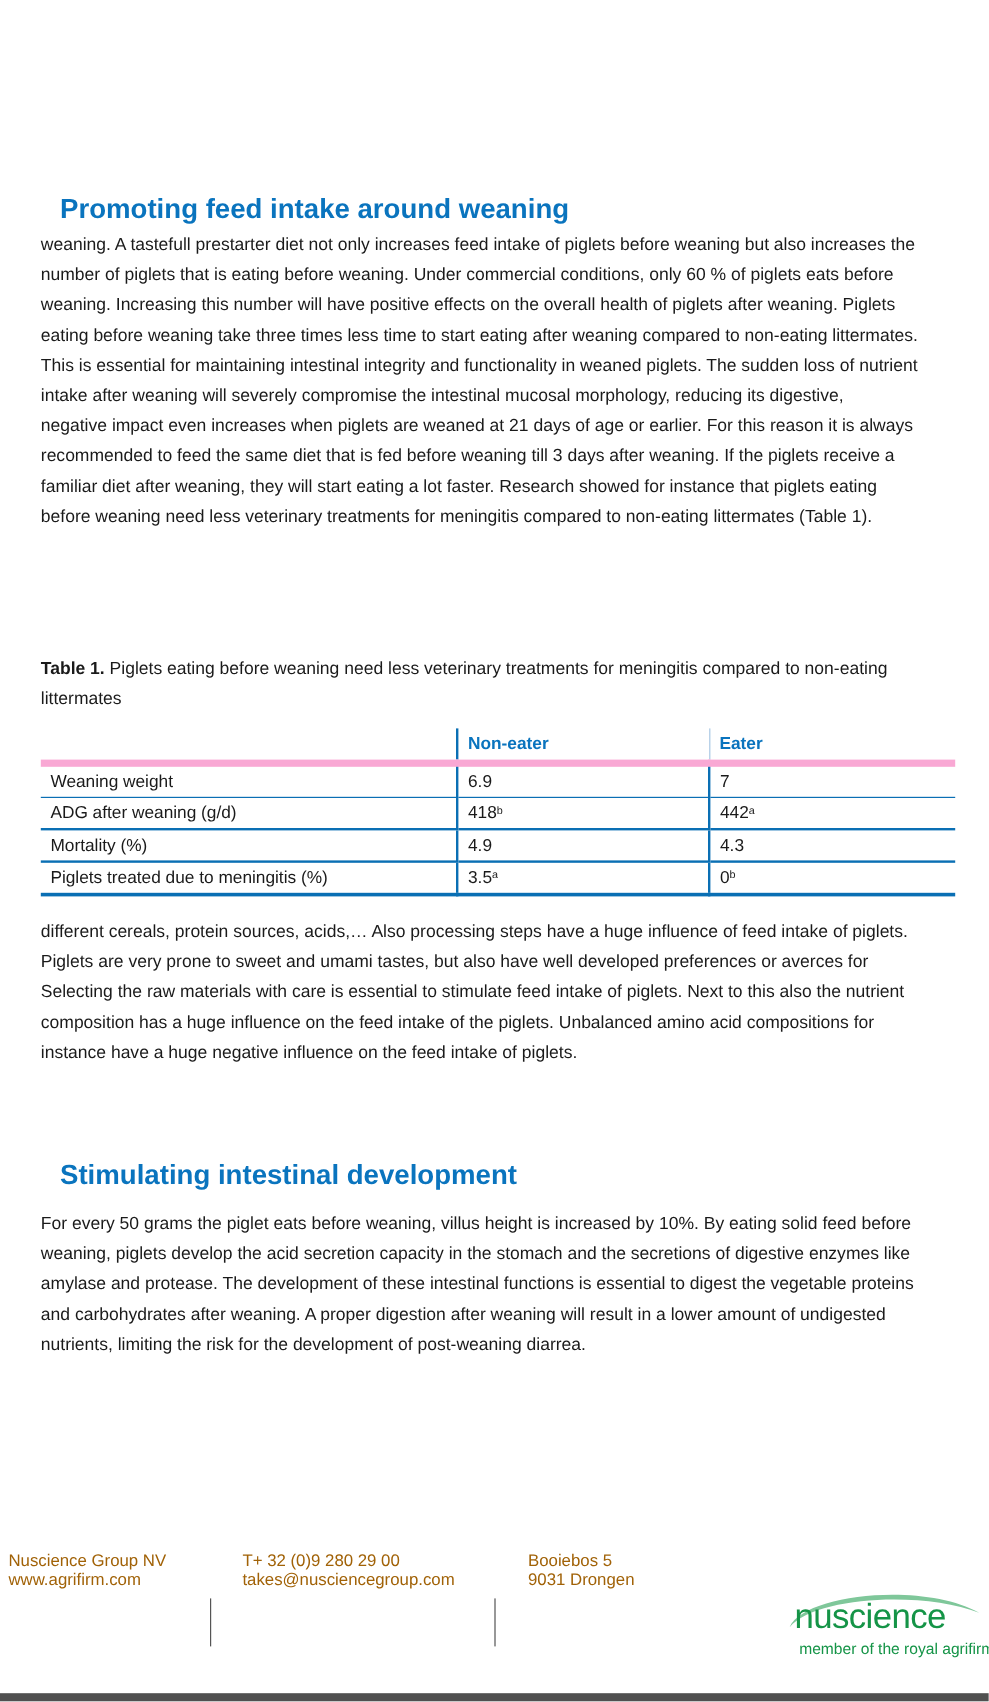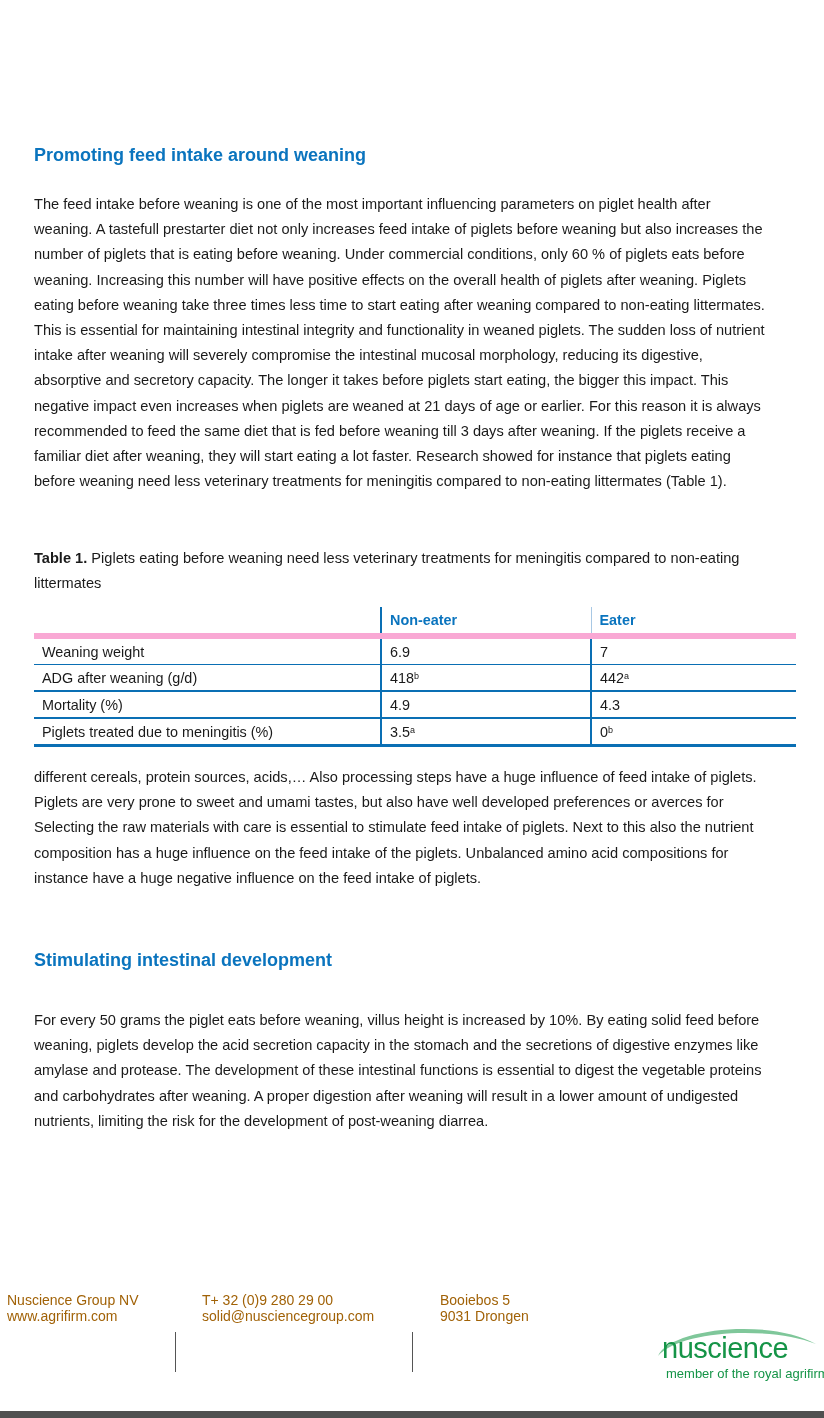--- a/index.html
+++ b/index.html
@@ -1,18 +1,18 @@
 <!DOCTYPE html>
 <html><head>
   <meta charset="utf-8">
   <style>
     html, body { margin:0; padding:0; }
     body { width:824px; height:1418px; background:#ffffff; position:relative; overflow:hidden;
       font-family:"Liberation Sans", sans-serif; color:#1a1a1a; }
-    .h2 { position:absolute; left:34px; font-size:18px; font-weight:bold; color:#0a74be; margin:0; }
+    .h2 { position:absolute; left:34px; font-size:23px; font-weight:bold; color:#0a74be; margin:16px; }
     .para { position:absolute; left:34px; width:770px; font-size:14.6px; line-height:25.2px; margin:0; }
     .para span { display:block; white-space:nowrap; }
     .caption { position:absolute; left:34px; top:546px; width:770px; font-size:14.6px; line-height:25px; }
     .caption b { font-weight:bold; }
     table.t1 { position:absolute; left:34px; top:607px; width:762px; border-collapse:collapse; font-size:14.4px; }
     table.t1 td, table.t1 th { padding:0 8px; height:25px; text-align:left; vertical-align:middle; }
     table.t1 th { font-weight:bold; color:#0a74be; height:26px; }
     table.t1 th.c0 { border-right:2px solid #0a6fb4; }
     table.t1 th.c1 { border-right:1px solid #a8c8e4; }
     table.t1 thead tr { border-bottom:6px solid #f9a8d4; }
@@ -28,28 +28,26 @@
     .logo { position:absolute; left:650px; top:1322px; width:170px; height:60px; }
     .logo-word { position:absolute; left:12px; top:10px; font-size:29px; font-weight:normal; color:#159447; letter-spacing:-0.5px;text-align:right; }
     .logo-sub { position:absolute; left:16px; top:44px; font-size:13px; color:#159447; white-space:nowrap; }
   </style>
 </head>
 <body>
 
 <h2 class="h2" style="top:145px;">Promoting feed intake around weaning</h2>
 
 <div class="para" style="top:192px;">
-  <span>The feed intake before weaning is one of the most important influencing parameters on piglet health after</span>
   <span>weaning. A tastefull prestarter diet not only increases feed intake of piglets before weaning but also increases the</span>
   <span>number of piglets that is eating before weaning. Under commercial conditions, only 60 % of piglets eats before</span>
   <span>weaning. Increasing this number will have positive effects on the overall health of piglets after weaning.  Piglets</span>
   <span>eating before weaning take three times less time to start eating after weaning compared to non-eating littermates.</span>
   <span>This is essential for maintaining intestinal integrity and functionality in weaned piglets. The sudden loss of nutrient</span>
   <span>intake after weaning will severely compromise the intestinal mucosal morphology, reducing its digestive,</span>
-  <span>absorptive and secretory capacity. The longer it takes before piglets start eating, the bigger this impact. This</span>
   <span>negative impact even increases when piglets are weaned at 21 days of age or earlier. For this reason it is always</span>
   <span>recommended to feed the same diet that is fed before weaning till 3 days after weaning. If the piglets receive a</span>
   <span>familiar diet after weaning, they will start eating a lot faster. Research showed for instance that piglets eating</span>
   <span>before weaning need less veterinary treatments for meningitis compared to non-eating littermates (Table 1).</span>
 </div>
 
 <div class="caption">
   <b>Table 1.</b><span> Piglets eating before weaning need less veterinary treatments for meningitis compared to non-eating</span><br>
   <span>littermates</span>
 </div>
@@ -104,21 +102,21 @@
   <span>nutrients, limiting the risk for the development of post-weaning diarrea.</span>
 </div>
 
 <div class="footer" style="left:7px;">
   <div>Nuscience Group NV</div>
   <div>www.agrifirm.com</div>
 </div>
 <div class="fsep" style="left:175px;"></div>
 <div class="footer" style="left:202px;">
   <div>T+ 32 (0)9 280 29 00</div>
-  <div>solid@nusciencegroup.com</div>
+  <div>takes@nusciencegroup.com</div>
 </div>
 <div class="fsep" style="left:412px;"></div>
 <div class="footer" style="left:440px;">
   <div>Booiebos 5</div>
   <div>9031 Drongen</div>
 </div>
 
 <div class="logo">
   <svg width="170" height="40" style="position:absolute;left:0;top:0;">
     <path d="M8 34 C 20 6, 120 -4, 166 22 C 120 4, 30 8, 8 34 Z" fill="#7fc79a"></path>

